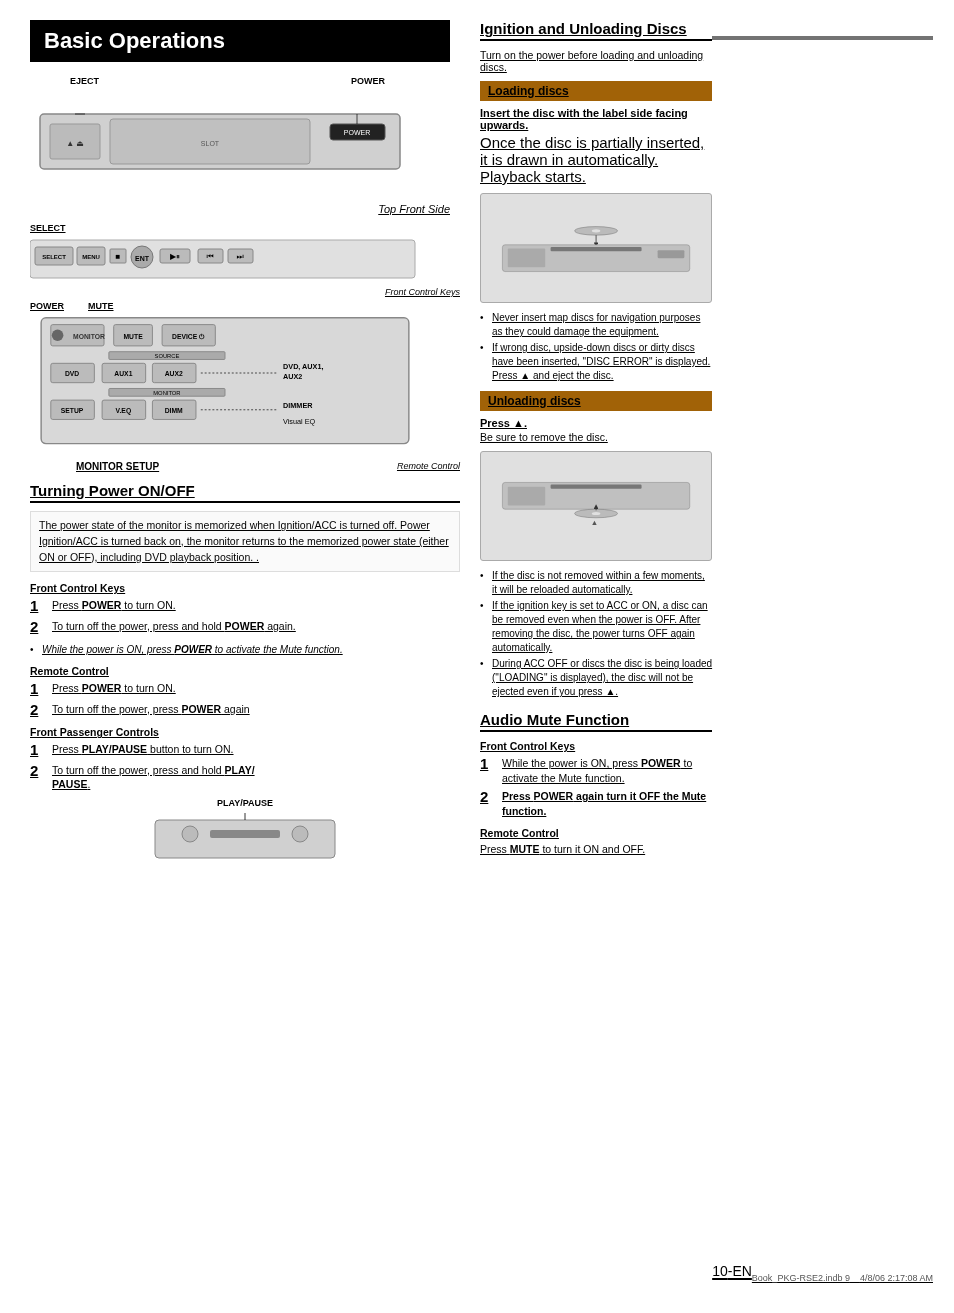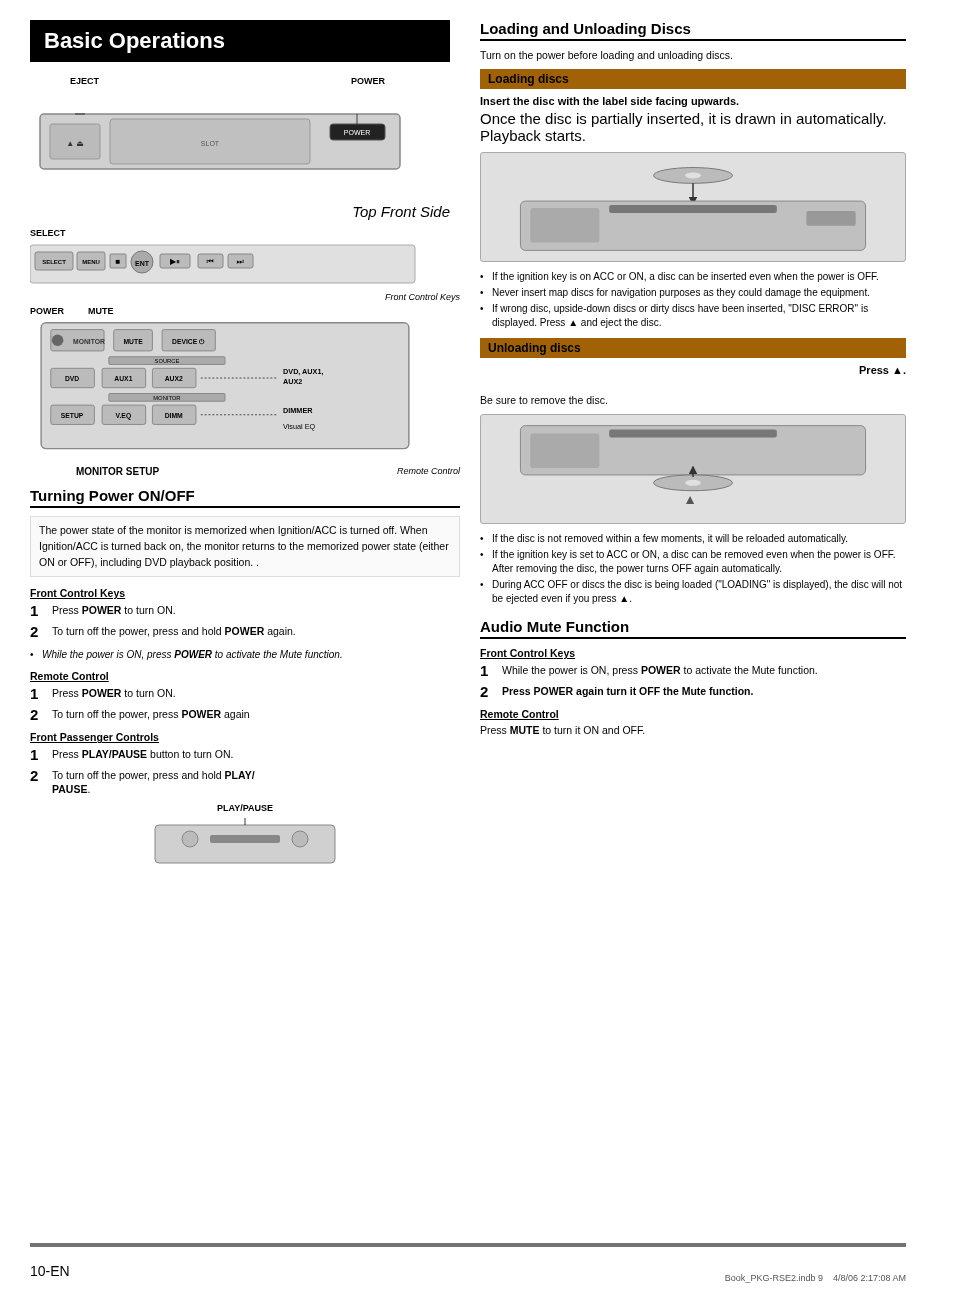--- a/index.html
+++ b/index.html
@@ -9,23 +9,23 @@
       background: #fff;
       font-family: Arial, Helvetica, sans-serif;
       font-size: 11px;
       color: #000;
       position: relative;
     }
 
     .page-wrapper {
       width: 954px;
       min-height: 1313px;
-      padding: 20px 48px 30px 30px;
+      padding: 20px 21px 30px 30px;
       display: flex;
-      flex-direction: column;
+      text-decoration: underline;
     }
 
     
     .main-content {
       display: flex;
       gap: 20px;
       flex: 1;
     }
 
     .left-col {
@@ -249,21 +249,21 @@
 
           <rect x="80" y="25" width="200" height="45" rx="3" fill="#c0c0c0" stroke="#999"></rect>
           <text x="180" y="52" text-anchor="middle" font-size="7" fill="#555">SLOT</text>
 
           <rect x="300" y="30" width="55" height="16" rx="3" fill="#222" stroke="#555"></rect>
           <text x="327" y="41" text-anchor="middle" font-size="7" fill="#fff">POWER</text>
 
           <line x1="55" y1="20" x2="45" y2="20" stroke="#000" stroke-width="0.7"></line>
           <line x1="327" y1="20" x2="327" y2="30" stroke="#000" stroke-width="0.7"></line>
         </svg>
-        <div style="text-align:right; font-size:15px; font-style:italic; margin-top:-8px; margin-right:10px;">Top Front Side</div>
+        <div style="text-align:right; font-size:11px; font-style:italic; margin-top:-8px; margin-right:10px;">Top Front Side</div>
       </div>
 
       
       <div style="font-size:9px; font-weight:bold; margin-bottom:2px;">SELECT</div>
 
       
       <div style="position:relative; margin-bottom:4px;">
         <svg class="front-ctrl-svg" viewBox="0 0 390 50">
           <rect x="0" y="5" width="385" height="38" rx="3" fill="#e0e0e0" stroke="#aaa"></rect>
 
@@ -338,21 +338,21 @@
         <div style="display:flex; justify-content:space-between; margin-top:-4px;">
           <span style="font-size:10px; font-weight:bold;margin-left:46px;">MONITOR SETUP</span>
           <span style="font-size:9px; font-style:italic;">Remote Control</span>
         </div>
       </div>
 
       
       <div class="turning-power-section">
         <div class="section-heading">Turning Power ON/OFF</div>
 
-        <div class="intro-text">The power state of the monitor is memorized when Ignition/ACC is turned off.  When Ignition/ACC is turned back on, the monitor returns to the memorized power state (either ON or OFF), including DVD playback position. .</div>
+        <div class="intro-text">The power state of the monitor is memorized when Ignition/ACC is turned off.  Power Ignition/ACC is turned back on, the monitor returns to the memorized power state (either ON or OFF), including DVD playback position. .</div>
 
         <div class="sub-heading">Front Control Keys</div>
         <ol class="numbered-list">
           <li>
             <span class="num">1</span>
             <span>Press <strong>POWER</strong> to turn ON.</span>
           </li>
           <li>
             <span class="num">2</span>
             <span>To turn off the power, press and hold <strong>POWER</strong> again.</span>
@@ -397,21 +397,21 @@
             <line x1="95" y1="1" x2="95" y2="8" stroke="#000" stroke-width="0.8"></line>
           </svg>
         </div>
       </div>
 
     </div>
 
     <div class="right-col">
 
       <div class="loading-section">
-        <div class="section-heading">Loading and Unloading Discs</div>
+        <div class="section-heading">Ignition and Unloading Discs</div>
         <p style="font-size:10.5px; margin-bottom:8px;">Turn on the power before loading and unloading discs.</p>
 
         <div class="subsection-heading">Loading discs</div>
 
         <p style="font-size:11px; font-weight:bold; margin-bottom:3px;">Insert the disc with the label side facing upwards.</p>
         <p style="font-size:15px; margin-bottom:6px;">Once the disc is partially inserted, it is drawn in automatically. Playback starts.</p>
 
         <div class="loading-img-placeholder">
           <svg class="loading-svg" viewBox="0 0 430 108">
 
@@ -429,28 +429,27 @@
             <rect x="330" y="58" width="50" height="15" rx="2" fill="#999"></rect>
             <defs>
               <marker id="arrow" markerWidth="6" markerHeight="6" refX="3" refY="3" orient="auto">
                 <path d="M0,0 L0,6 L6,3 z" fill="#333"></path>
               </marker>
             </defs>
           </svg>
         </div>
 
         <ul class="bullet-list">
-          <li>If the ignition key is on ACC or ON, a disc can be inserted even when the power is OFF.</li>
           <li>Never insert map discs for navigation purposes as they could damage the equipment.</li>
           <li>If wrong disc, upside-down discs or dirty discs have been inserted, "DISC ERROR" is displayed. Press ▲ and eject the disc.</li>
         </ul>
 
         <div class="subsection-heading">Unloading discs</div>
 
-        <p style="font-size:11px; font-weight:bold; margin-bottom:18px;text-align:right;">Press ▲.</p>
+        <p style="font-size:11px; font-weight:bold; margin-bottom:2px;">Press ▲.</p>
         <p style="font-size:10.5px; margin-bottom:6px;">Be sure to remove the disc.</p>
 
         <div class="unloading-img-placeholder">
           <svg class="loading-svg" viewBox="0 0 430 108">
 
             <rect x="40" y="10" width="350" height="50" rx="5" fill="#c0c0c0" stroke="#888"></rect>
 
             <rect x="130" y="14" width="170" height="8" rx="2" fill="#777"></rect>
 
             <rect x="50" y="18" width="70" height="35" rx="2" fill="#aaa"></rect>

